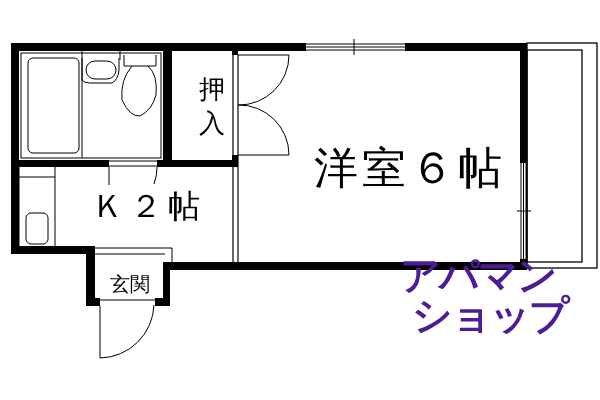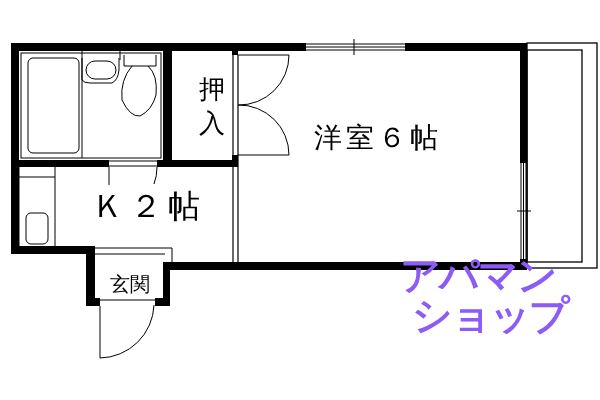--- a/index.html
+++ b/index.html
@@ -1,23 +1,23 @@
 <!DOCTYPE html>
 <html><head>
 <meta charset="utf-8">
 <style>
   html,body{margin:0;padding:0;background:#ffffff;}
   body{width:600px;height:400px;position:relative;overflow:hidden;font-family:"DejaVu Sans",sans-serif;}
   #plan{position:absolute;left:0;top:0;width:600px;height:400px;}
   .room-label{position:absolute;color:#000;white-space:nowrap;line-height:1;}
-  #lbl-main{left:314px;top:124px;font-size:28px;letter-spacing:4px;}
+  #lbl-main{left:314px;top:146px;font-size:44px;letter-spacing:4px;}
   #lbl-k{left:92px;top:190px;font-size:32px;letter-spacing:6px;}
   #lbl-oshi{left:188px;top:72px;font-size:26px;width:32px;text-align:center;line-height:34px;white-space:normal;margin-left:8px;}
   #lbl-genkan{left:110px;top:274px;font-size:20px;}
-  #watermark{position:absolute;left:400px;top:255px;width:180px;color:#8b5cf6;font-weight:bold;line-height:1;}
+  #watermark{position:absolute;left:400px;top:255px;width:180px;color:#4c1d95;font-weight:bold;line-height:1;}
   #watermark .w1{font-size:40px;display:block;letter-spacing:-2px;}
   #watermark .w2{font-size:40px;display:block;margin-left:12px;letter-spacing:-2px;}
 </style>
 </head>
 <body>
 
 <svg id="plan" viewBox="0 0 600 400" xmlns="http://www.w3.org/2000/svg">
 
   <g fill="none" stroke="#000" stroke-width="1.3">
     <rect x="527" y="43" width="70" height="225"></rect>

